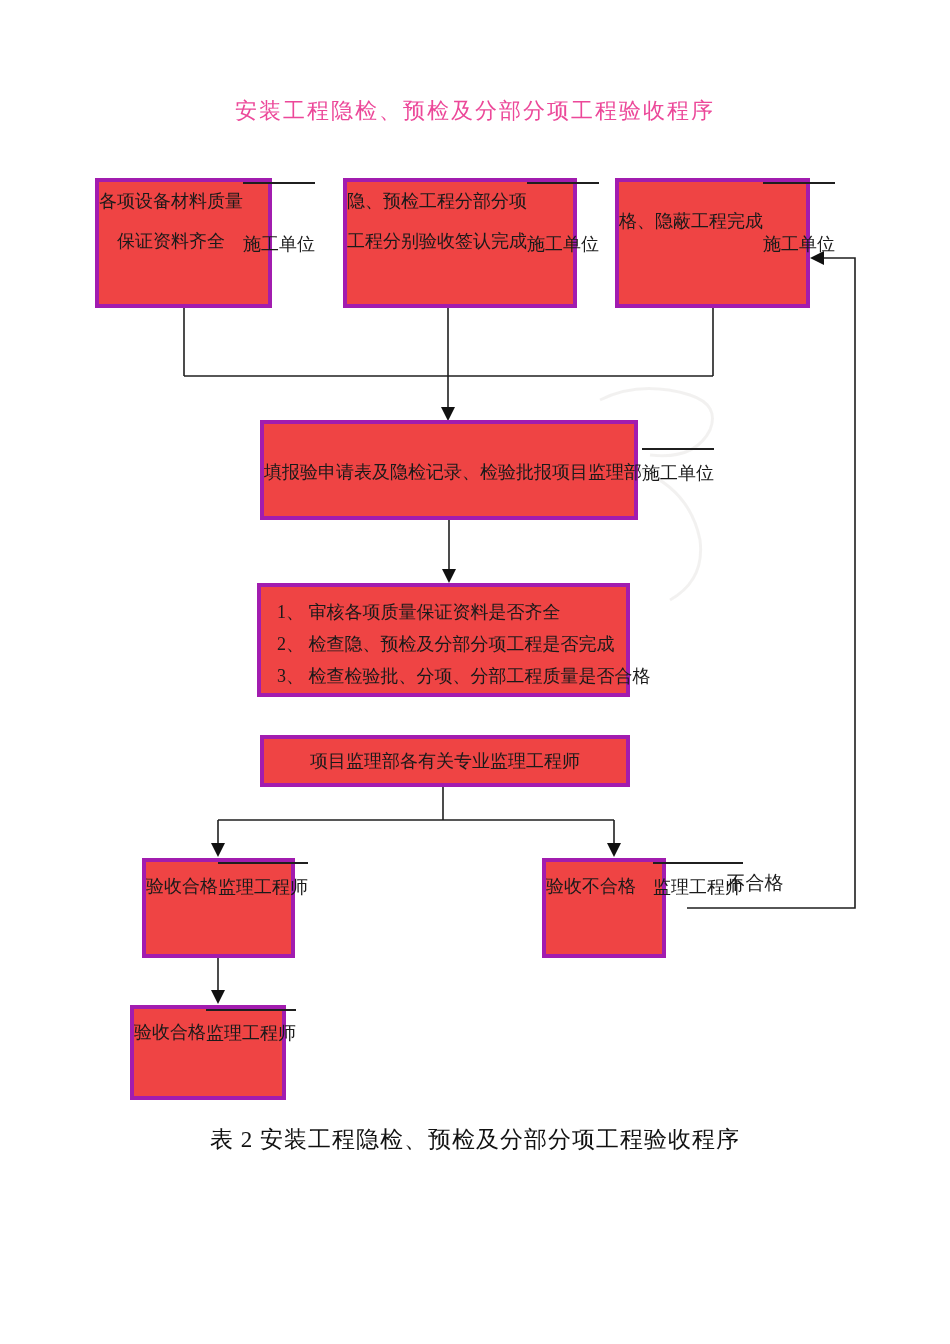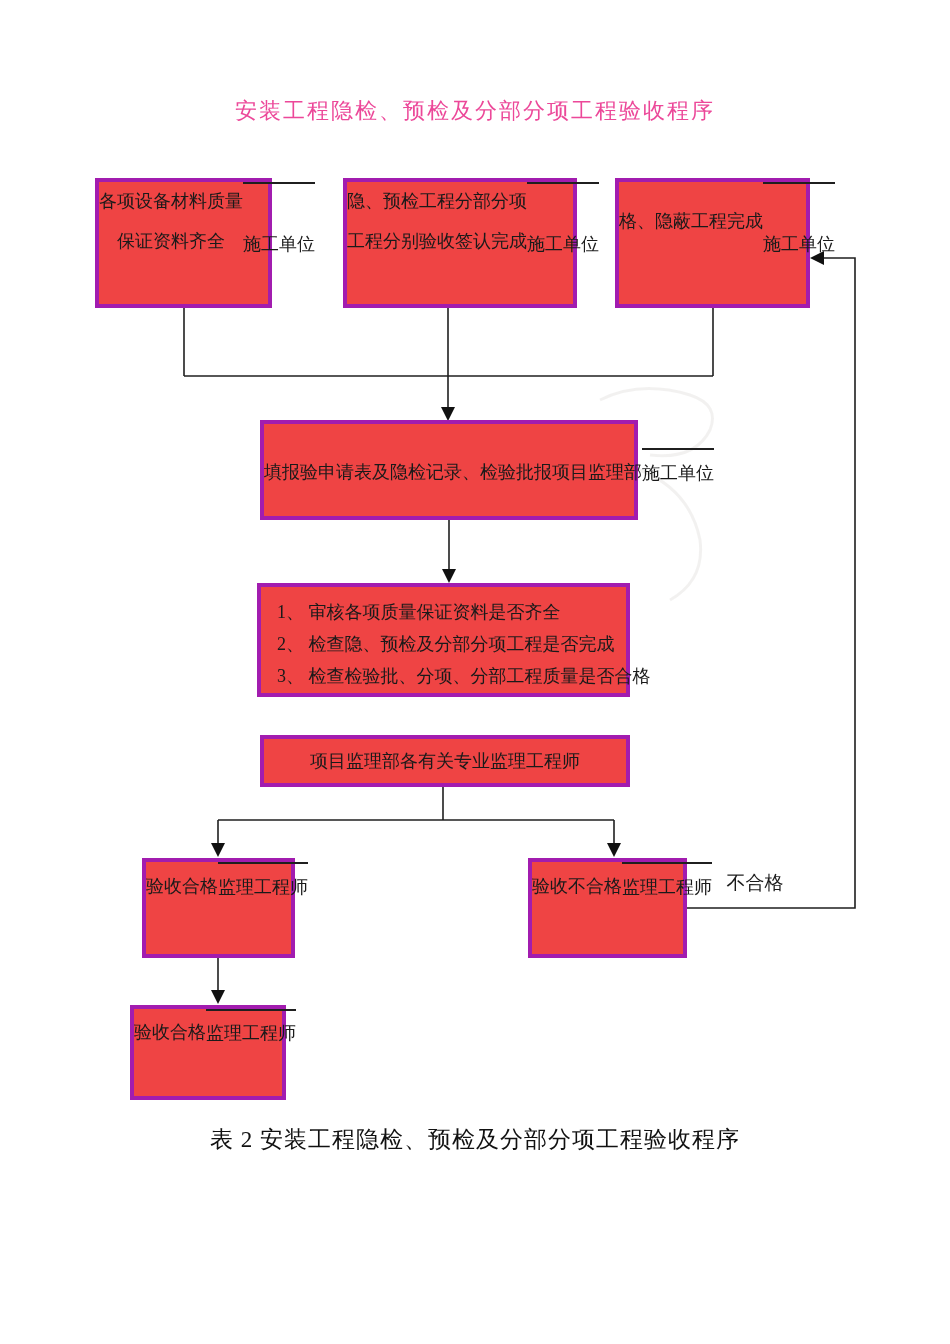--- a/index.html
+++ b/index.html
@@ -69,21 +69,21 @@
   }
   #box-review-role {
     left: 260px; top: 695px; width: 370px; height: 52px;
     align-items: center; justify-content: center; margin-top: 40px;
   }
   #box-review-role .single { margin: auto; }
   .box-result { height: 100px; }
   .box-result .sect { height: 48px; }
   .box-result .sect.role { flex: 1; }
   #box-pass  { left: 142px; top: 858px; width: 153px; }
-  #box-fail  { left: 528px; top: 858px; width: 159px; }
+  #box-fail  { left: 542px; top: 858px; width: 124px; gap: 17px; }
   #box-final { left: 130px; top: 1005px; width: 156px; height: 95px; }
   #box-final .sect { height: 46px; }
   #box-final .sect.role { flex: 1; }
   .fail-label {
     position: absolute;
     left: 700px;
     top: 870px;
     width: 110px;
     text-align: center;
     font-size: 19px;

